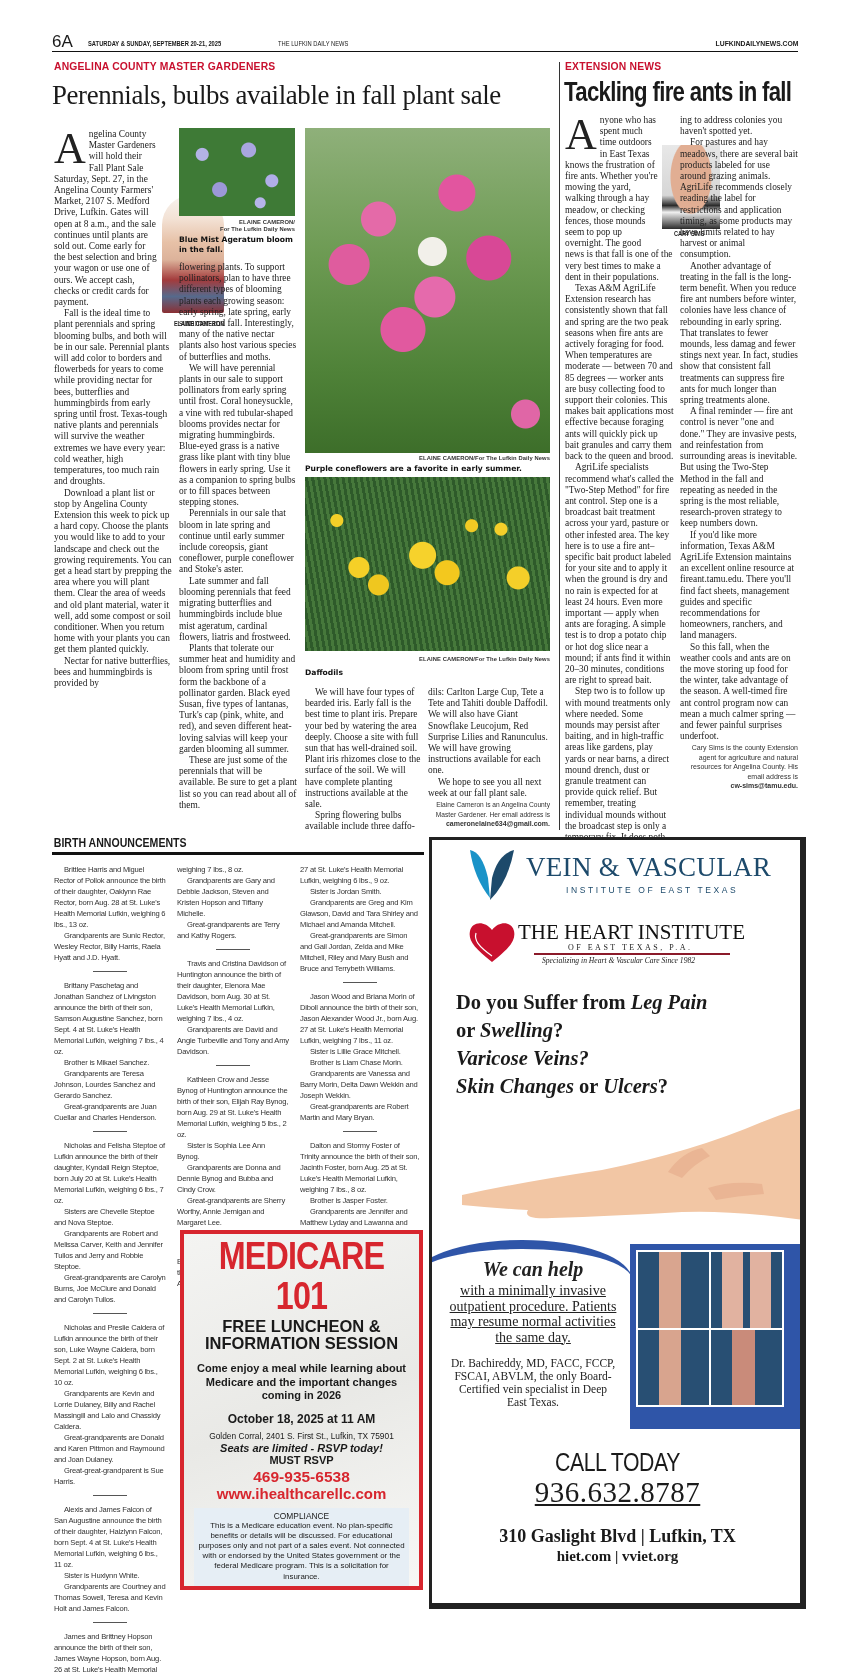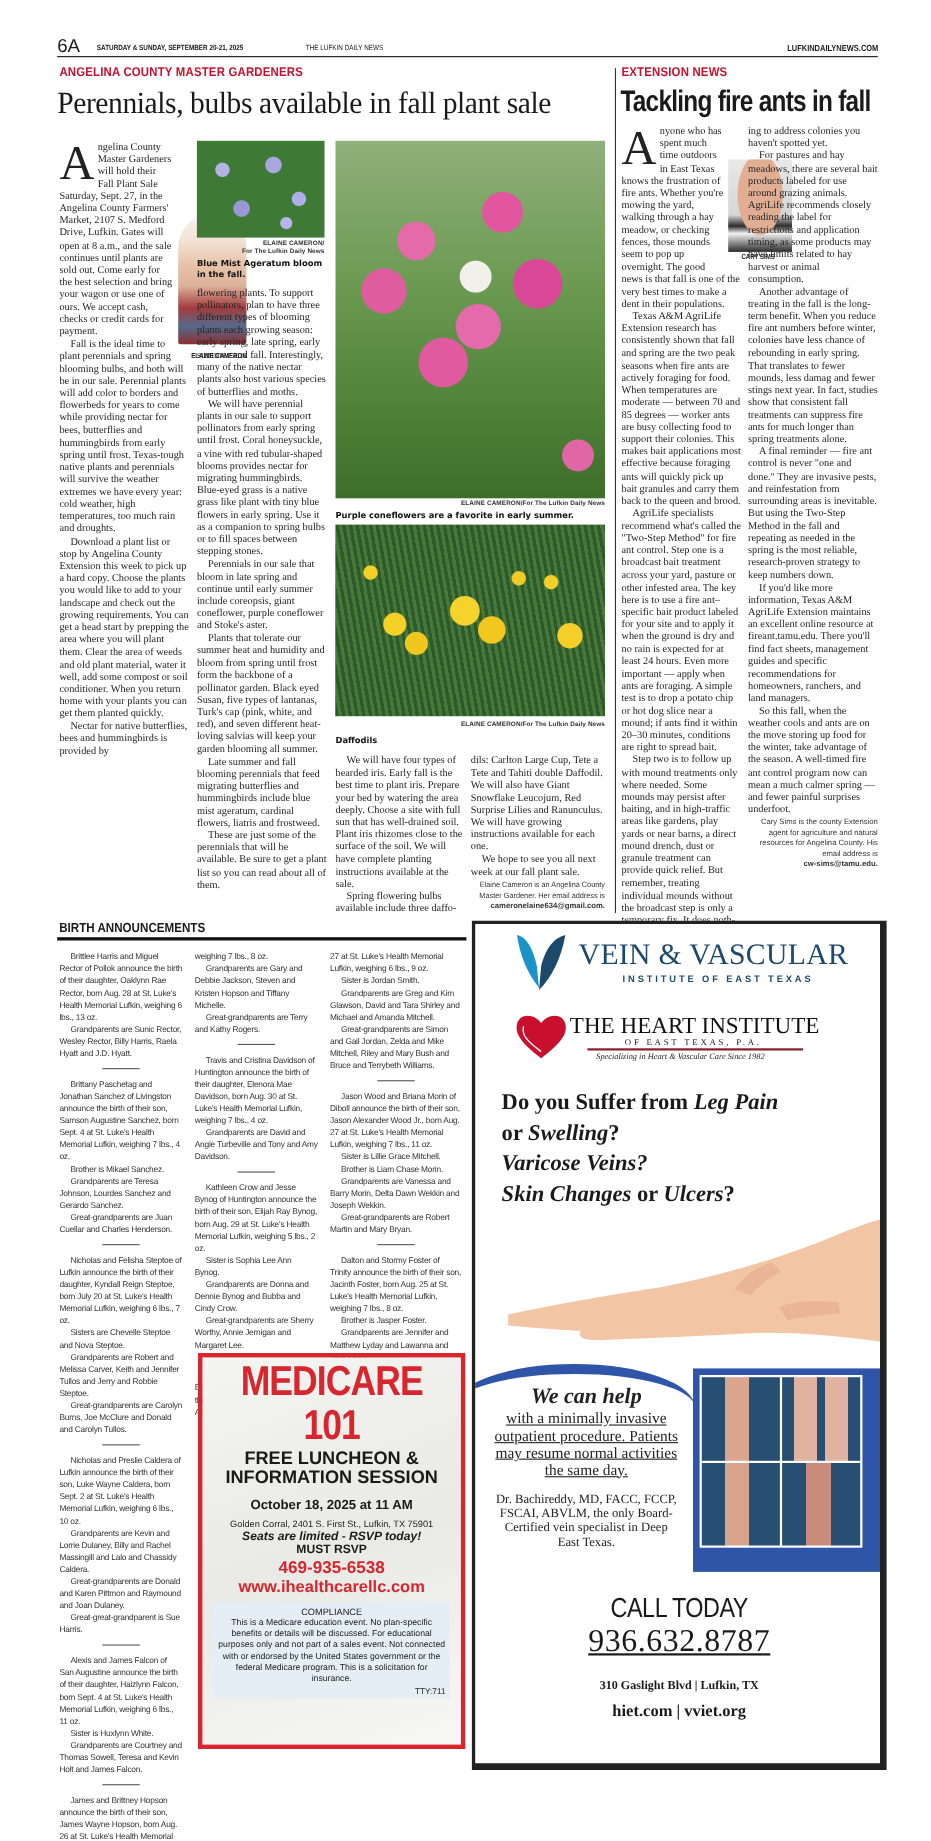--- a/index.html
+++ b/index.html
@@ -51,22 +51,22 @@
 <div class="abs credit" style="left:179px; top:219px; width:116px; line-height:7px;">
   <div>ELAINE CAMERON/</div>
   <div>For The Lufkin Daily News</div>
 </div>
 <div class="abs caption" style="left:179px; top:235px; width:116px; line-height:10px;">Blue Mist Ageratum bloom in the fall.</div>
 
 <div class="abs body-text" style="left:179px; top:262px; width:118px;">
   <span>flowering plants. To support pollinators, plan to have three different types of blooming plants each growing season: early spring, late spring, early summer and fall. Interestingly, many of the native nectar plants also host various species of butterflies and moths.</span>
   <p>We will have perennial plants in our sale to support pollinators from early spring until frost. Coral honeysuckle, a vine with red tubular-shaped blooms provides nectar for migrating hummingbirds. Blue-eyed grass is a native grass like plant with tiny blue flowers in early spring. Use it as a companion to spring bulbs or to fill spaces between stepping stones.</p>
   <p>Perennials in our sale that bloom in late spring and continue until early summer include coreopsis, giant coneflower, purple coneflower and Stoke's aster.</p>
+  <p>Late summer and fall blooming perennials that feed migrating butterflies and hummingbirds include blue mist ageratum, cardinal flowers, liatris and frostweed.</p>
   <p>Plants that tolerate our summer heat and humidity and bloom from spring until frost form the backbone of a pollinator garden. Black eyed Susan, five types of lantanas, Turk's cap (pink, white, and red), and seven different heat-loving salvias will keep your garden blooming all summer.</p>
-  <p>Late summer and fall blooming perennials that feed migrating butterflies and hummingbirds include blue mist ageratum, cardinal flowers, liatris and frostweed.</p>
   <p>These are just some of the perennials that will be available. Be sure to get a plant list so you can read about all of them.</p>
 </div>
 
 <div class="abs photo" style="left:305px; top:128px; width:245px; height:325px; background:radial-gradient(circle at 62% 20%,#e2559f 0 18px,transparent 19px),radial-gradient(circle at 30% 28%,#e46aa8 0 17px,transparent 18px),radial-gradient(circle at 18% 42%,#df5c9e 0 20px,transparent 21px),radial-gradient(circle at 52% 38%,#f2f0ea 0 14px,transparent 15px),radial-gradient(circle at 75% 40%,#d84896 0 22px,transparent 23px),radial-gradient(circle at 53% 52%,#e56aac 0 20px,transparent 21px),radial-gradient(circle at 40% 62%,#e1599f 0 22px,transparent 23px),radial-gradient(circle at 90% 88%,#e066a6 0 14px,transparent 15px),linear-gradient(180deg,#8fb07a 0%,#6c9a52 40%,#4f8238 75%,#3d6e2a 100%);"></div>
 <div class="abs credit" style="left:305px; top:455px; width:245px;">ELAINE CAMERON/For The Lufkin Daily News</div>
 <div class="abs caption" style="left:305px; top:464px; width:245px;">Purple coneflowers are a favorite in early summer.</div>
 
 <div class="abs photo" style="left:305px; top:477px; width:245px; height:174px; background:radial-gradient(circle at 48% 45%,#f6d22c 0 13px,transparent 14px),radial-gradient(circle at 58% 55%,#f3c81e 0 12px,transparent 13px),radial-gradient(circle at 22% 52%,#f5d027 0 10px,transparent 11px),radial-gradient(circle at 30% 62%,#efc71f 0 10px,transparent 11px),radial-gradient(circle at 87% 58%,#f4cf29 0 11px,transparent 12px),radial-gradient(circle at 13% 25%,#f4d028 0 6px,transparent 7px),radial-gradient(circle at 68% 28%,#f1ca24 0 6px,transparent 7px),radial-gradient(circle at 80% 30%,#f4cf2a 0 6px,transparent 7px),repeating-linear-gradient(80deg,#2e5a2a 0 3px,#46783b 3px 6px),linear-gradient(180deg,#b9a592 0%,#4e7a3f 40%,#2f5a28 100%);"></div>
 <div class="abs credit" style="left:305px; top:656px; width:245px;">ELAINE CAMERON/For The Lufkin Daily News</div>
 <div class="abs caption" style="left:305px; top:668px;">Daffodils</div>
@@ -194,20 +194,21 @@
   <div>
       <p>Dalton and Stormy Foster of Trinity announce the birth of their son, Jacinth Foster, born Aug. 25 at St. Luke's Health Memorial Lufkin, weighing 7 lbs., 8 oz.</p>
       <p>Brother is Jasper Foster.</p>
       <p>Grandparents are Jennifer and Matthew Lyday and Lawanna and Jack Quinn.</p>
     </div>
 </div>
 
 <div class="abs" style="left:180px; top:1230px; width:243px; height:360px; border:4px solid #d7262e; background:linear-gradient(160deg,#f4f4f2 0%,#e9e9e6 50%,#f7f7f5 100%); text-align:center; font-family:'Liberation Sans',sans-serif; overflow:hidden;">
   <div style="color:#d7262e; font-weight:bold; font-size:38px; line-height:40px; letter-spacing:-1px; transform:scaleX(0.85); margin-top:2px;">MEDICARE 101</div>
   <div style="font-weight:bold; font-size:16.5px; line-height:17px; margin:2px 10px 0;">FREE LUNCHEON &amp; INFORMATION SESSION</div>
+  <div style="font-weight:bold; font-size:11px; line-height:13.5px; margin:10px 12px 0;">Come enjoy a meal while learning about Medicare and the important changes coming in 2026</div>
   <div style="font-weight:bold; font-size:12px; margin-top:9px;">October 18, 2025 at 11 AM</div>
   <div style="font-size:8.4px; margin-top:5px; white-space:nowrap;">Golden Corral, 2401 S. First St., Lufkin, TX 75901</div>
   <div style="font-weight:bold; font-style:italic; font-size:11px; margin-top:1px;">Seats are limited - RSVP today!</div>
   <div style="font-weight:bold; font-size:11px;">MUST RSVP</div>
   <div style="color:#d7262e; font-weight:bold; font-size:15.5px; margin-top:2px;">469-935-6538</div>
   <div style="color:#d7262e; font-weight:bold; font-size:15px; margin-top:-1px;">www.ihealthcarellc.com</div>
   <div style="background:#e6eef5; margin:6px 10px 0; padding:3px 4px 2px;">
     <div style="font-size:8.4px;">COMPLIANCE</div>
     <div style="font-size:7.9px; line-height:10.2px;">This is a Medicare education event. No plan-specific benefits or details will be discussed. For educational purposes only and not part of a sales event. Not connected with or endorsed by the United States government or the federal Medicare program. This is a solicitation for insurance.</div>
     <div style="font-size:7.5px; text-align:right; margin-top:2px;">TTY:711</div>
@@ -215,21 +216,21 @@
 </div>
 
 <div class="abs" style="left:429px; top:837px; width:377px; height:772px; border:3px solid #222; border-right-width:6px; border-bottom-width:6px; background:#fff; overflow:hidden;">
 
   <div style="position:absolute; left:36px; top:8px; width:300px; height:56px;">
     <svg width="48" height="56" viewBox="0 0 48 56" style="position:absolute; left:0; top:0;">
       <path d="M2 2 Q14 4 20 30 L22 50 Q6 30 2 2 Z" fill="#1a93c8"></path>
       <path d="M46 2 Q30 6 24 30 L22 52 Q40 34 46 2 Z" fill="#1d4a6b"></path>
     </svg>
     <div class="serif" style="position:absolute; left:58px; top:4px; font-size:27px; color:#1d4a6b; letter-spacing:0.3px; white-space:nowrap;">VEIN &amp; VASCULAR</div>
-    <div class="cond" style="position:absolute; left:78px; top:37px; font-size:8.5px; font-weight:bold; color:#1d4a6b; letter-spacing:2.6px; white-space:nowrap;padding-left:20px;">INSTITUTE OF EAST TEXAS</div>
+    <div class="cond" style="position:absolute; left:78px; top:37px; font-size:8.5px; font-weight:normal; color:#1d4a6b; letter-spacing:2.6px; white-space:nowrap;padding-left:20px;">INSTITUTE OF EAST TEXAS</div>
   </div>
 
   <div style="position:absolute; left:36px; top:78px; width:300px; height:50px;text-align:right;">
     <svg width="48" height="44" viewBox="0 0 48 44" style="position:absolute; left:0; top:2px;">
       <path d="M24 42 C6 28 0 20 2 11 C4 2 16 0 24 10 C32 0 44 2 46 11 C48 20 42 28 24 42 Z" fill="#c8102e"></path>
       <path d="M24 36 C10 26 6 20 8 13" stroke="#fff" stroke-width="1.2" fill="none"></path>
     </svg>
     <div class="serif" style="position:absolute; left:50px; top:2px; font-size:21px; color:#111; white-space:nowrap;">THE HEART INSTITUTE</div>
     <div class="serif" style="position:absolute; left:100px; top:25px; font-size:8px; letter-spacing:2.5px; white-space:nowrap;">OF EAST TEXAS, P.A.</div>
     <div style="position:absolute; left:66px; top:35px; width:196px; height:2px; background:#8b1a2a;"></div>
@@ -261,15 +262,15 @@
   </div>
 
   <div class="serif" style="position:absolute; left:6px; top:418px; width:190px; text-align:center; color:#222;">
     <div style="font-size:20px; font-weight:bold; font-style:italic;">We can help</div>
     <div style="font-size:14px; line-height:15.5px; margin:2px 8px 0;text-decoration:underline;">with a minimally invasive outpatient procedure. Patients may resume normal activities the same day.</div>
     <div style="font-size:11.5px; line-height:13px; margin:12px 12px 0;">Dr. Bachireddy, MD, FACC, FCCP, FSCAI, ABVLM, the only Board-Certified vein specialist in Deep East Texas.</div>
   </div>
 
   <div style="position:absolute; left:0; top:608px; width:371px; text-align:center; font-family:'Liberation Sans',sans-serif; font-size:25px; letter-spacing:-0.5px; transform:scaleX(0.85);">CALL TODAY</div>
   <div class="serif" style="position:absolute; left:0; top:636px; width:371px; text-align:center; font-size:29px; letter-spacing:0.5px;text-decoration:underline;">936.632.8787</div>
-  <div class="serif" style="position:absolute; left:0; top:686px; width:371px; text-align:center; font-size:11px; font-weight:bold;">310 Gaslight Blvd | Lufkin, TX</div>
+  <div class="serif" style="position:absolute; left:0; top:686px; width:371px; text-align:center; font-size:18px; font-weight:bold;">310 Gaslight Blvd | Lufkin, TX</div>
   <div class="serif" style="position:absolute; left:0; top:708px; width:371px; text-align:center; font-size:15px; font-weight:bold;">hiet.com | vviet.org</div>
 </div>
 
 </body></html>

